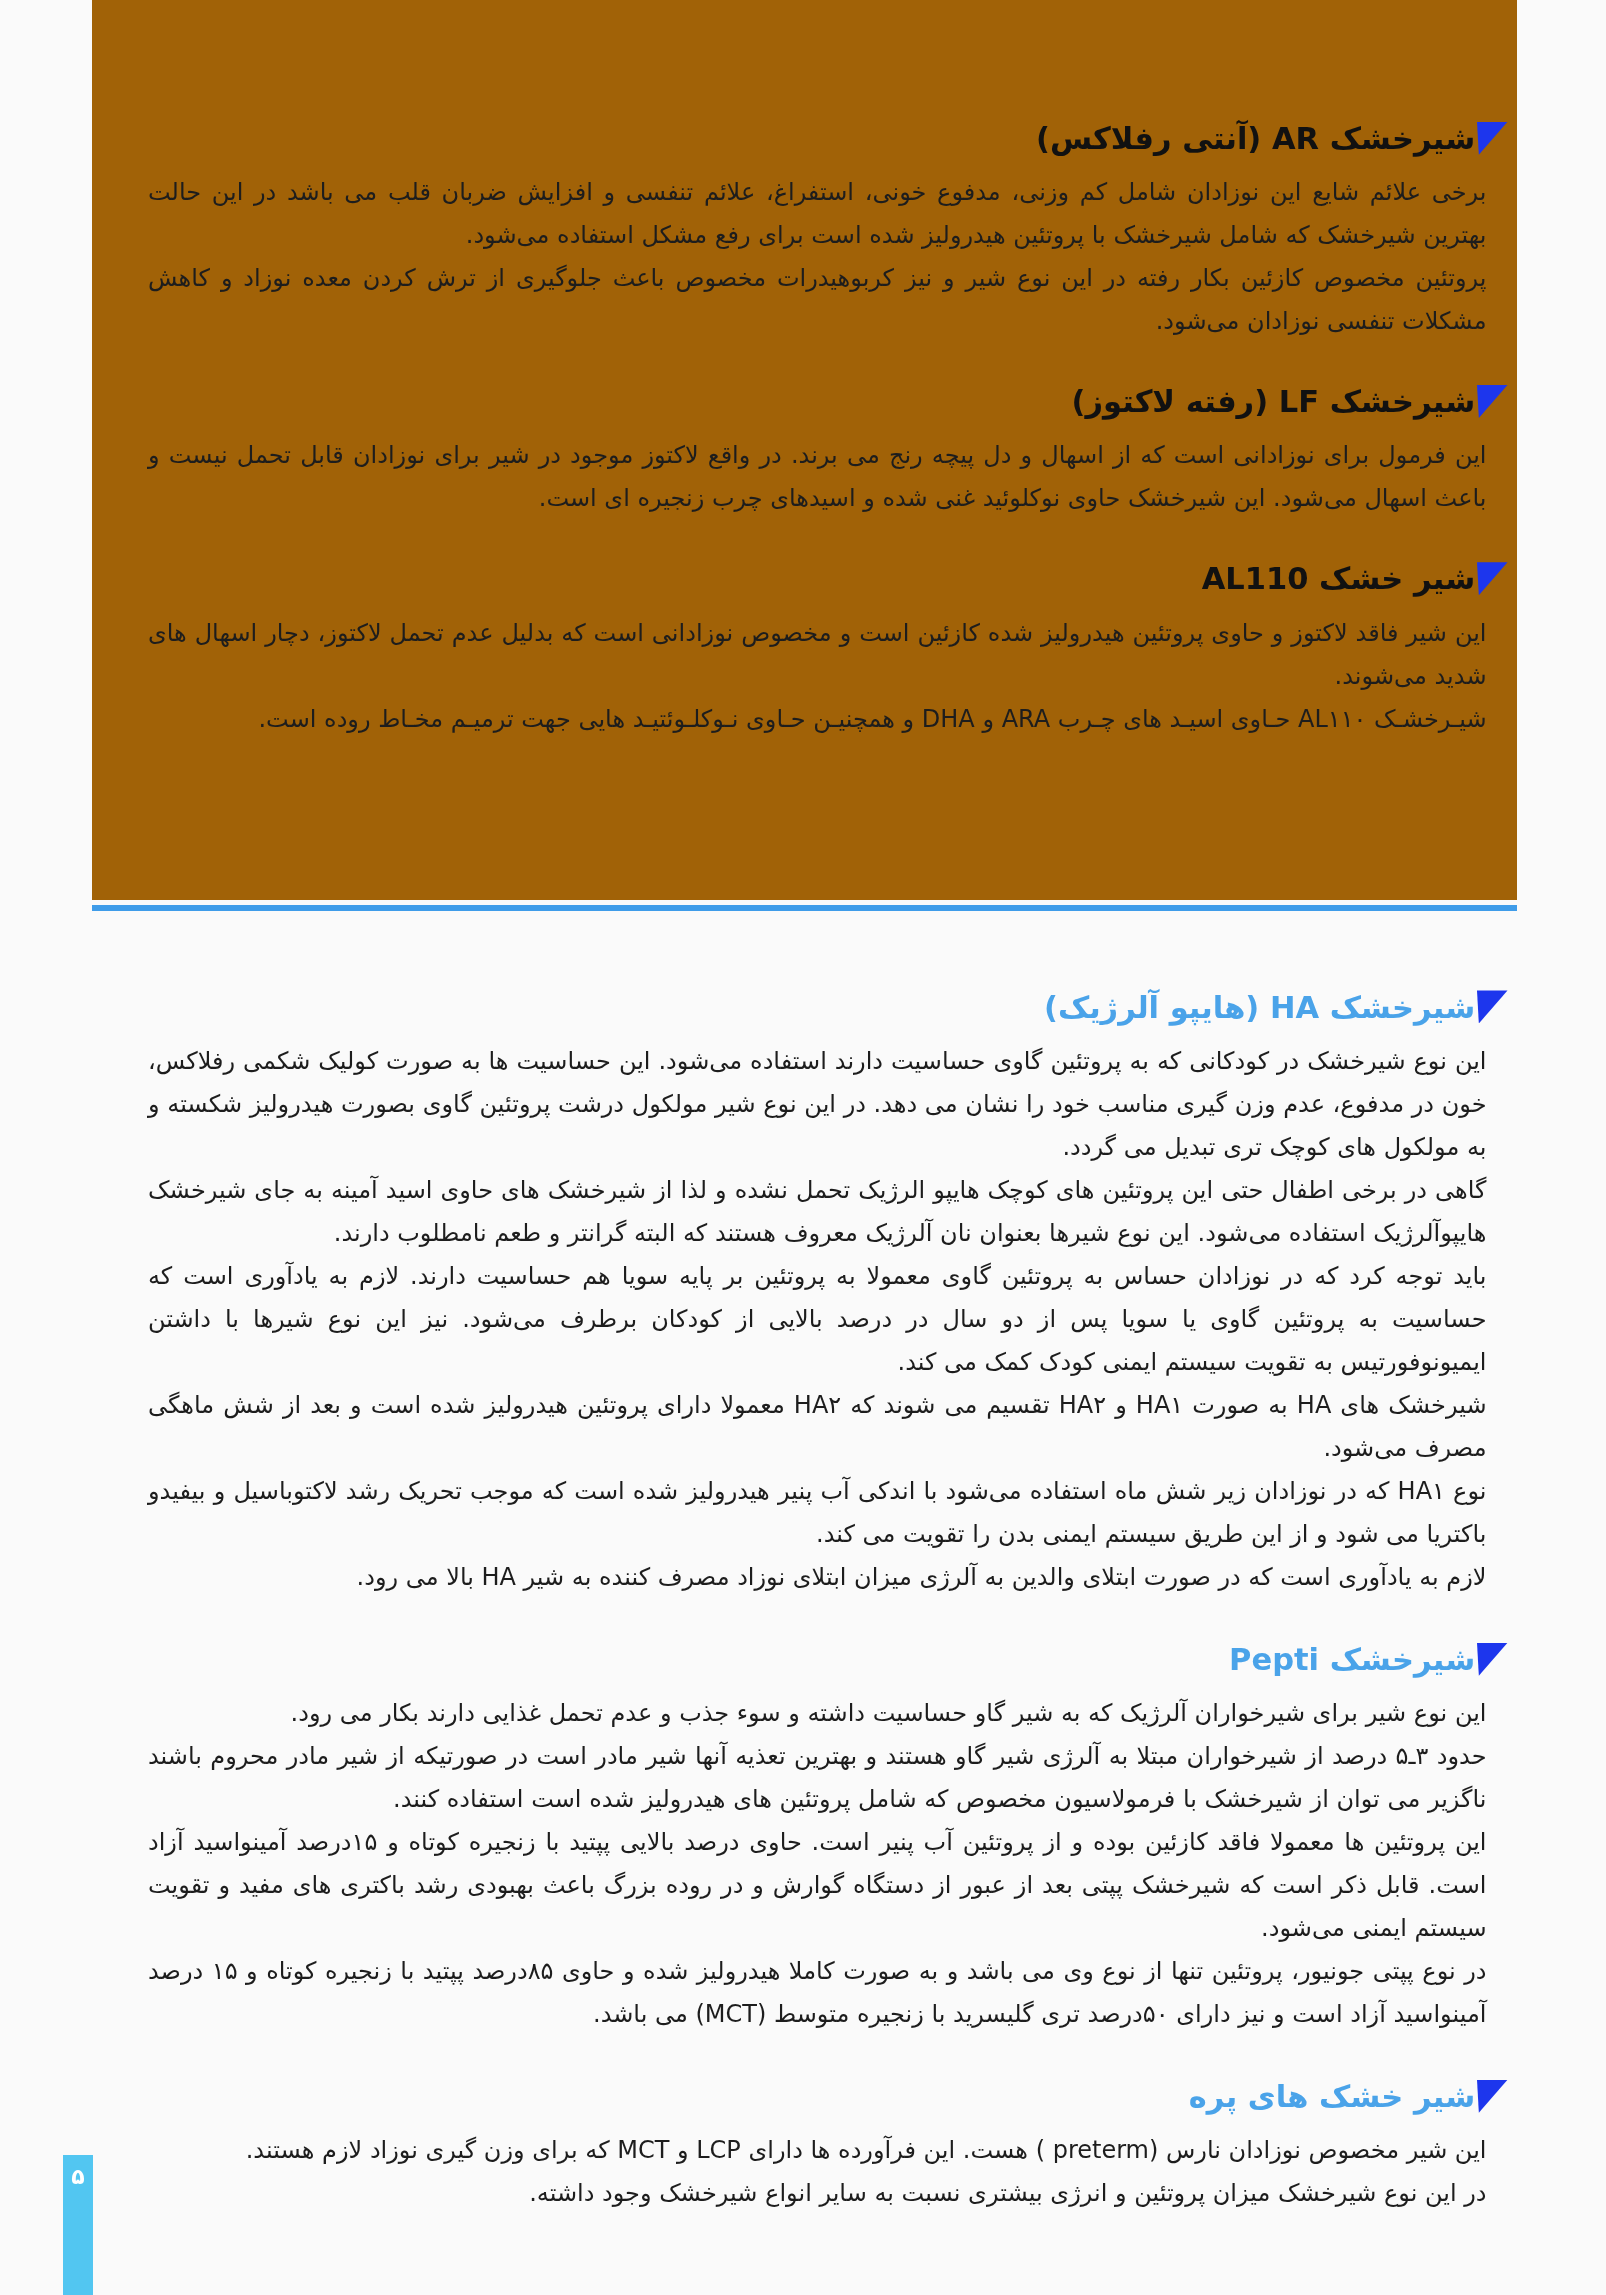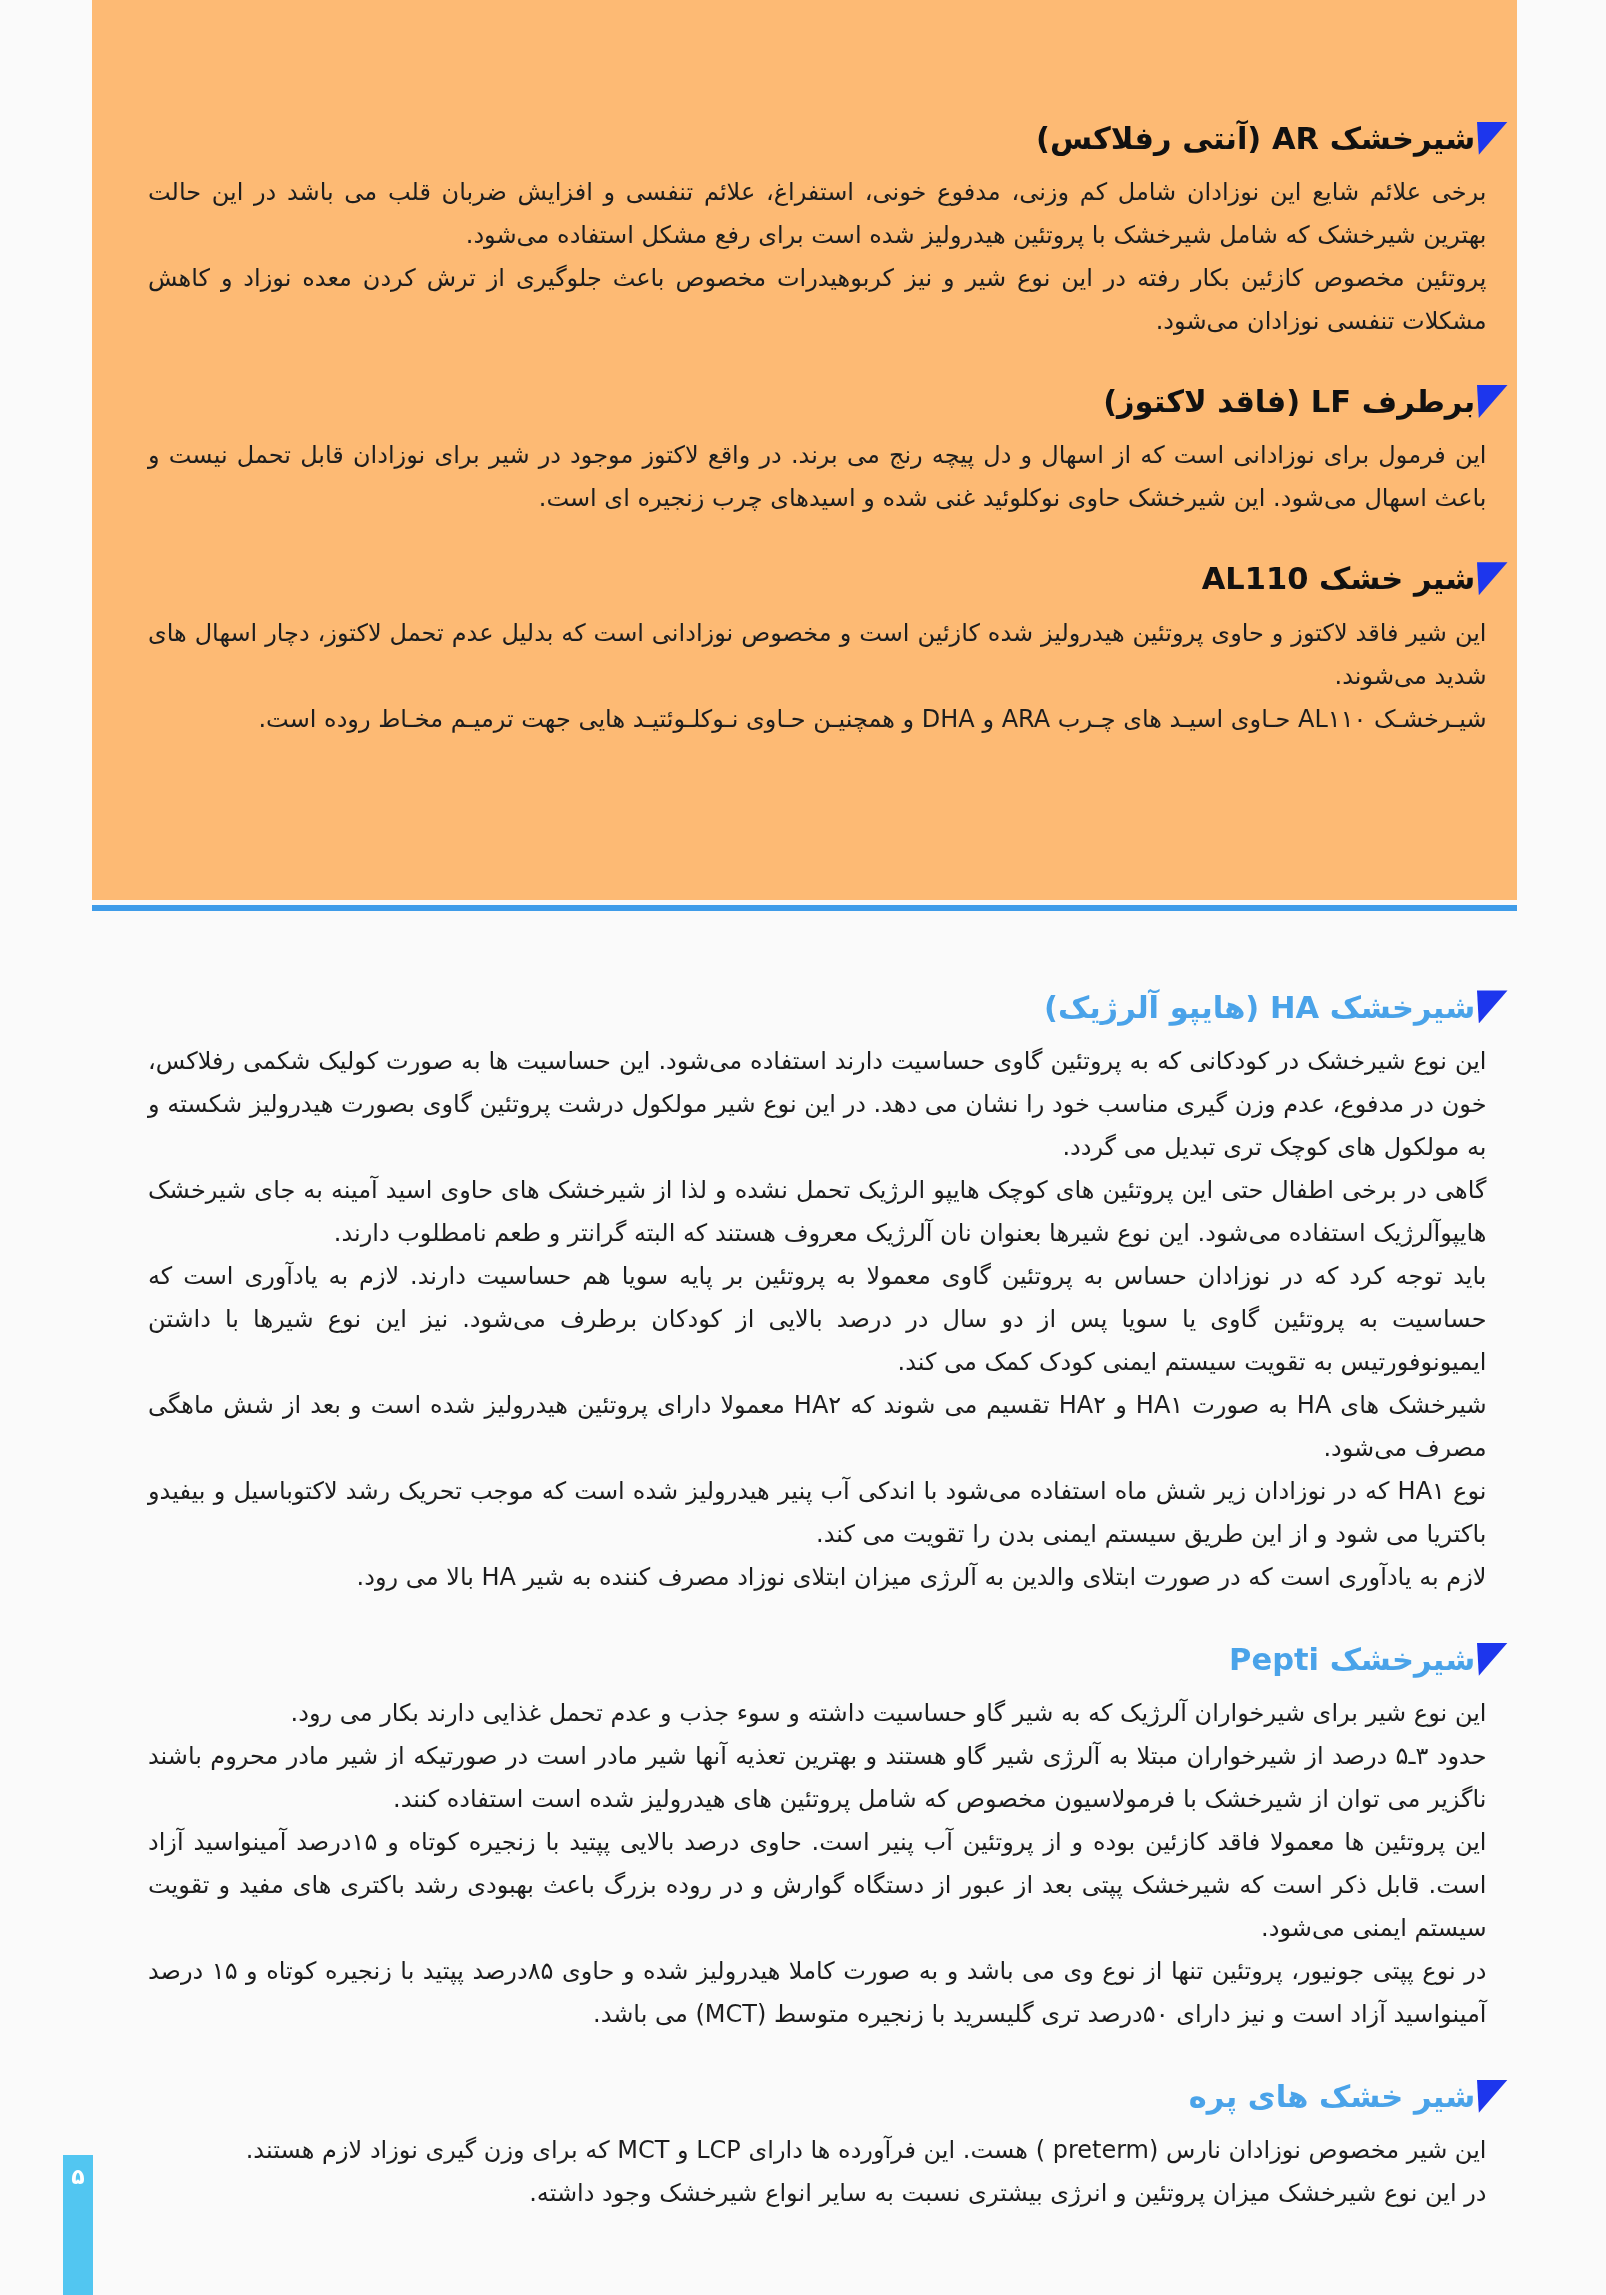--- a/index.html
+++ b/index.html
@@ -8,21 +8,21 @@
     width:1607px;height:2295px;
     background:#fafafa;
     overflow:hidden;
     font-family:"DejaVu Sans", sans-serif;
     direction:rtl;
   }
   .gray-box{
     position:absolute;
     left:92px;top:0;
     width:1425px;height:900px;
-    background:#fdba74;
+    background:#a16207;
     box-sizing:border-box;
     padding:117px 30.5px 0 56px;
     overflow:hidden;
   }
   .divider{
     position:absolute;
     left:92px;top:905px;
     width:1425px;height:5.6px;
     background:#3f9ce9;
   }
@@ -94,21 +94,21 @@
       </h2>
       <div class="body">
         <p>برخی علائم شایع این نوزادان شامل کم وزنی، مدفوع خونی، استفراغ، علائم تنفسی و افزایش ضربان قلب می باشد در این حالت بهترین شیرخشک که شامل شیرخشک با پروتئین هیدرولیز شده است برای رفع مشکل استفاده می‌شود.</p>
         <p>پروتئین مخصوص کازئین بکار رفته در این نوع شیر و نیز کربوهیدرات مخصوص باعث جلوگیری از ترش کردن معده نوزاد و کاهش مشکلات تنفسی نوزادان می‌شود.</p>
       </div>
     </div>
 
     <div class="sec">
       <h2 class="head dark">
         <span class="tri"></span>
-        <span>برطرف LF (فاقد لاکتوز)</span>
+        <span>شیرخشک LF (رفته لاکتوز)</span>
       </h2>
       <div class="body">
         <p>این فرمول برای نوزادانی است که از اسهال و دل پیچه رنج می برند. در واقع لاکتوز موجود در شیر برای نوزادان قابل تحمل نیست و باعث اسهال می‌شود. این شیرخشک حاوی نوکلوئید غنی شده و اسیدهای چرب زنجیره ای است.</p>
       </div>
     </div>
 
     <div class="sec">
       <h2 class="head dark">
         <span class="tri"></span>
         <span>شیر خشک AL110</span>

